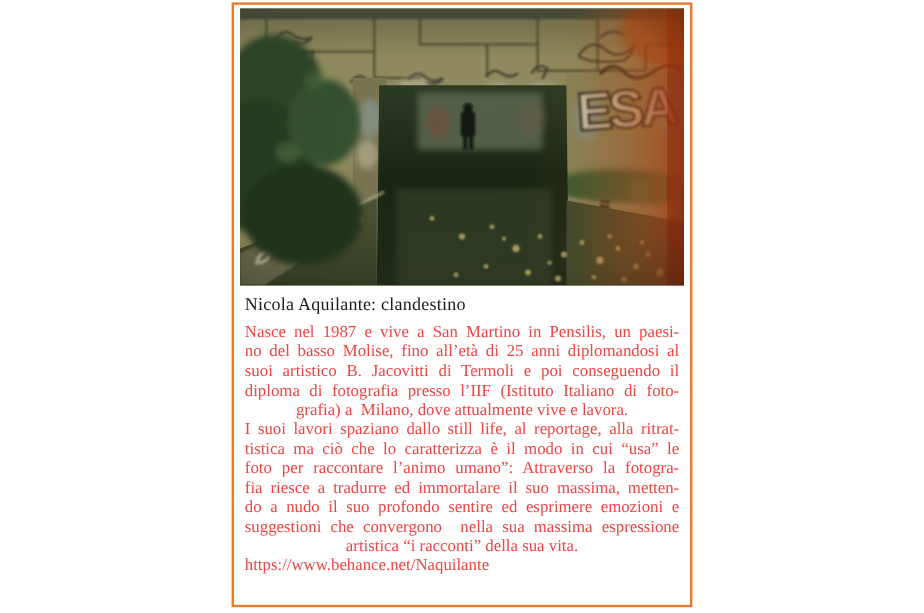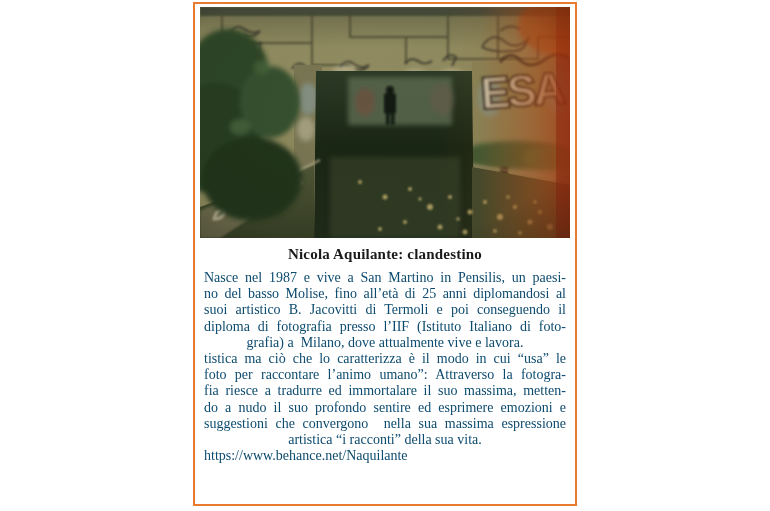--- a/index.html
+++ b/index.html
@@ -39,32 +39,31 @@
   .photo svg {
     display: block;
     filter: blur(0.5px) contrast(0.96) saturate(0.95);
   }
   .title {
     position: absolute;
     left: 9px;
     top: 242px;
     width: 362px;
     font-size: 15px;
-    font-weight: bold;
+    font-weight: normal;
     color: #1a1a1a;
     letter-spacing: 0.2px;
-    text-align: center;
   }
   .text-block {
     position: absolute;
     left: 9px;
     top: 266px;
     width: 362px;
     font-size: 14px;
-    color: #0c4a6e;
+    color: #ef4444;
   }
   .line {
     line-height: 16.2px;
     height: 16.2px;
     white-space: normal;
   }
   .line.justify {
     text-align: justify;
     text-align-last: justify;
     text-justify: inter-word;
@@ -242,20 +241,21 @@
     </div>
 
     <div class="title">Nicola Aquilante: clandestino</div>
 
     <div class="text-block">
       <div class="line justify">Nasce nel 1987 e vive a San Martino in Pensilis, un paesi-</div>
       <div class="line justify">no del basso Molise, fino all’età di 25 anni diplomandosi al</div>
       <div class="line justify">suoi artistico B. Jacovitti di Termoli e poi conseguendo il</div>
       <div class="line justify">diploma di fotografia presso l’IIF (Istituto Italiano di foto-</div>
       <div class="line left">grafia) a&nbsp; Milano, dove attualmente vive e lavora.</div>
+      <div class="line justify">I suoi lavori spaziano dallo still life, al reportage, alla ritrat-</div>
       <div class="line justify">tistica ma ciò che lo caratterizza è il modo in cui “usa” le</div>
       <div class="line justify">foto per raccontare l’animo umano”: Attraverso la fotogra-</div>
       <div class="line justify">fia riesce a tradurre ed immortalare il suo massima, metten-</div>
       <div class="line justify">do a nudo il suo profondo sentire ed esprimere emozioni e</div>
       <div class="line justify">suggestioni che convergono&nbsp; nella sua massima espressione</div>
       <div class="line left">artistica “i racconti” della sua vita.</div>
       <div class="line right">https://www.behance.net/Naquilante</div>
     </div>
 
   </div>

